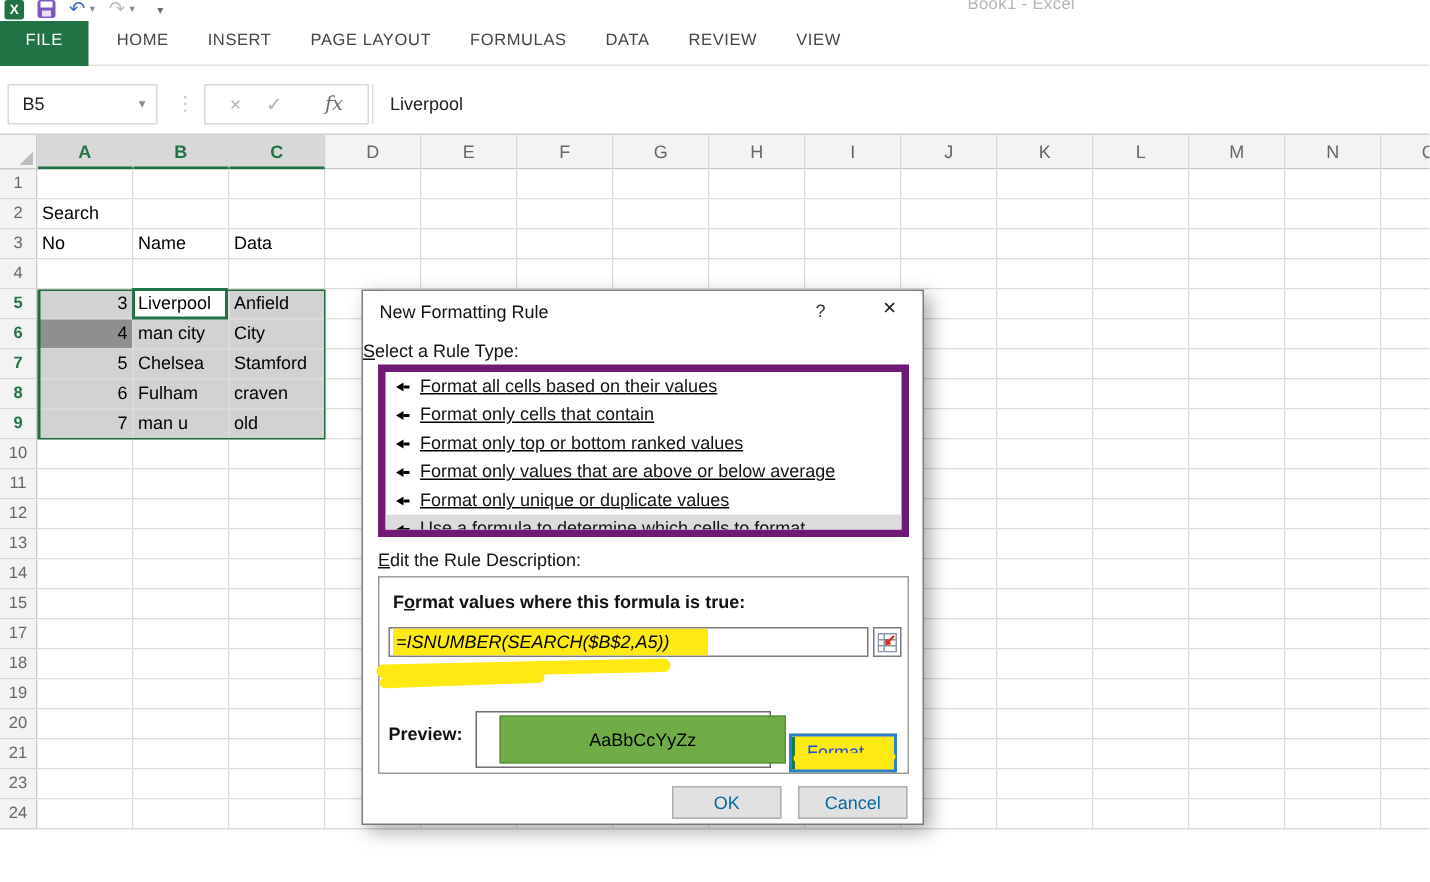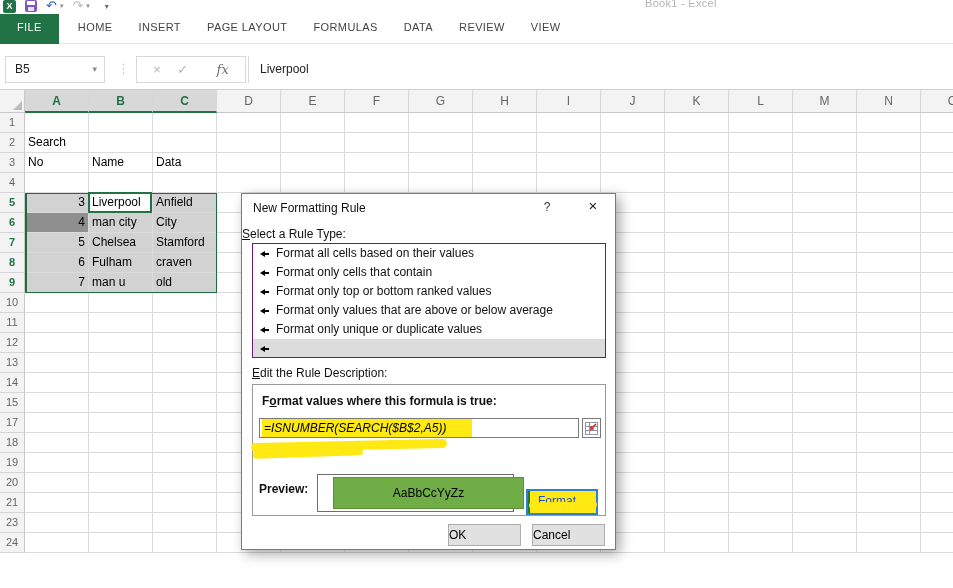--- a/index.html
+++ b/index.html
@@ -69,22 +69,22 @@
 
   
   .dialog { position:absolute; left:241px; top:193px; width:375px; height:357px; background:#fff;
             border:1px solid #7a7a7a; box-shadow:4px 4px 12px rgba(0,0,0,.35); z-index:20; font-size:12px; }
   .dlg-title { position:absolute; left:11px; top:7px; color:#111; }
   .dlg-help { position:absolute; left:292px; top:0; width:26px; height:26px; text-align:center;
               line-height:26px; color:#333; font-size:12px; }
   .dlg-close { position:absolute; left:336px; top:0; width:30px; height:26px; text-align:center;
                line-height:24px; color:#222; font-size:15px; }
   .lbl { position:absolute; color:#111; }
-  .rule-list { position:absolute; left:10px; top:49px; width:354px; height:115px; border:1px solid #701a75;
-               background:#fff; overflow:hidden; }
+  .rule-list { position:absolute; left:10px; top:49px; width:354px; height:115px; border:5px solid #701a75;
+               background:#fff; overflow:hidden;text-decoration:underline; }
   .rule-item { height:19px; line-height:19px; display:flex; align-items:center; padding-left:7px;
                color:#111; white-space:nowrap; }
   .rule-item.sel { background:#dcdcdc; }
   .arrow-ic { display:inline-flex; align-items:center; margin-right:7px; }
   .arrow-ic i { display:block; width:0; height:0; border-top:3px solid transparent;
                 border-bottom:3px solid transparent; border-right:5px solid #000; }
   .arrow-ic b { display:block; width:4px; height:2px; background:#000; }
   .groupbox { position:absolute; left:10px; top:190px; width:354px; height:132px; border:1px solid #9b9b9b; }
   .bold { font-weight:bold; }
   .f-input { position:absolute; left:17px; top:224px; width:320px; height:20px; border:1px solid #7a7a7a;
@@ -97,21 +97,21 @@
   .scr2 { left:11px; top:256px; width:110px; height:7px; transform:rotate(-2deg); }
   .scr3 { left:287px; top:308px; width:68px; height:6px; transform:rotate(-1deg); }
   .preview-frame { position:absolute; left:75px; top:280px; width:197px; height:38px;
                    border:1px solid #6e6e6e; background:#fff; padding:2px; }
   .preview-fill { width:100%; height:100%; background:var(--preview-green,#70ad47); color:#000;
                   display:flex; align-items:center; justify-content:center; border:1px solid #5d9139;margin-left:13px; }
   .format-btn { position:absolute; left:284px; top:295px; width:72px; height:26px;
                 background:var(--highlight-yellow,#ffeb00); border:2px solid var(--focus-blue,#2f7fd3);
                 box-shadow:inset 2px 0 0 0 #1b7a3f; text-align:center; line-height:21px; color:#1d4ed8; }
   .btn { position:absolute; width:73px; height:22px; background:#e1e1e1; border:1px solid #adadad;
-         line-height:20px; color:#000000; }
+         text-align:center; line-height:20px; color:#0369a1; }
   .ok-btn { left:206px; top:330px; }
   .cancel-btn { left:290px; top:330px; }
   u { text-decoration:underline; }
 </style>
 </head>
 <body>
 
 <div class="titlebar">
   <div class="qat">
     <span class="xl-logo">X</span>
@@ -611,20 +611,21 @@
           <i></i>
           <b></b>
         </span>
         <span>Format only unique or duplicate values</span>
       </div>
       <div class="rule-item sel">
         <span class="arrow-ic">
           <i></i>
           <b></b>
         </span>
+        <span>Use a formula to determine which cells to format</span>
       </div>
     </div>
 
   <div class="lbl" style="left:10px; top:172px;"><u>E</u>dit the Rule Description:</div>
   <div class="groupbox"></div>
 
   <div class="lbl bold" style="left:20px; top:200px;">F<u>o</u>rmat values where this formula is true:</div>
   <div class="f-input"><span class="hl">=ISNUMBER(SEARCH($B$2,A5))</span></div>
   <div class="picker-btn">
     <svg width="13" height="13" viewBox="0 0 13 13">

